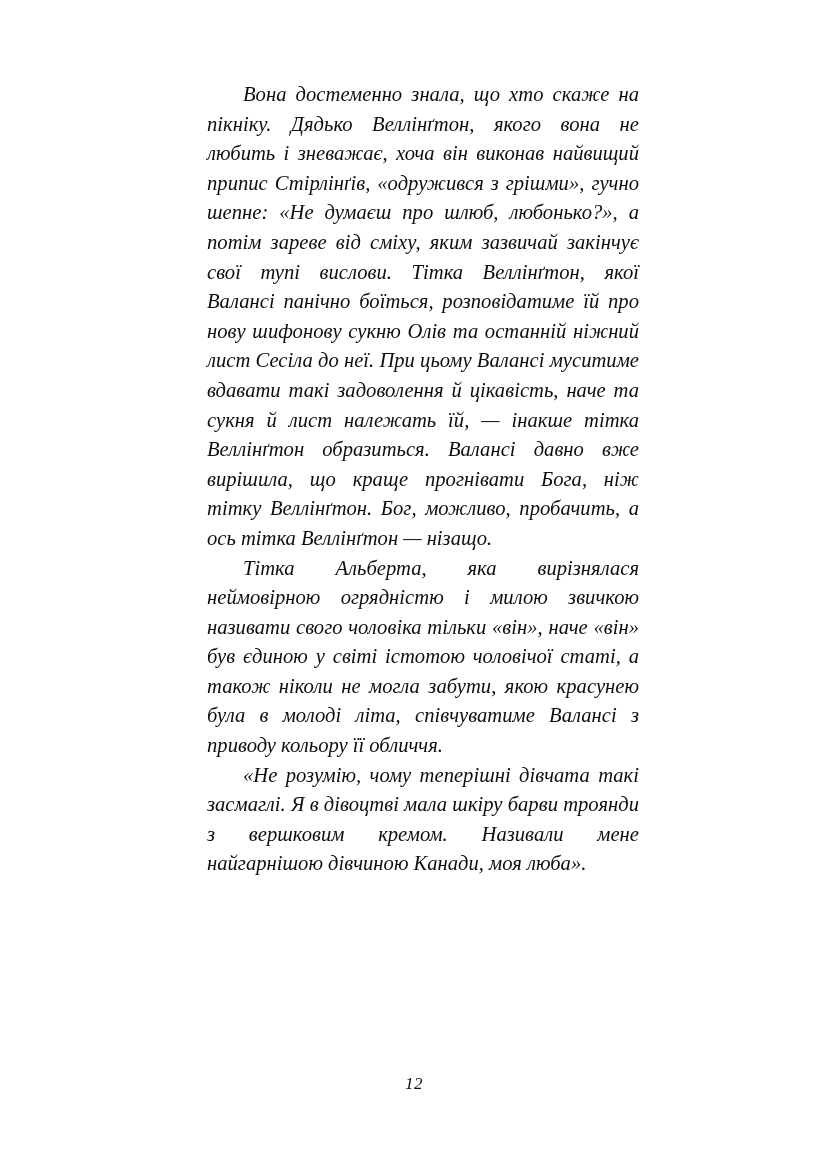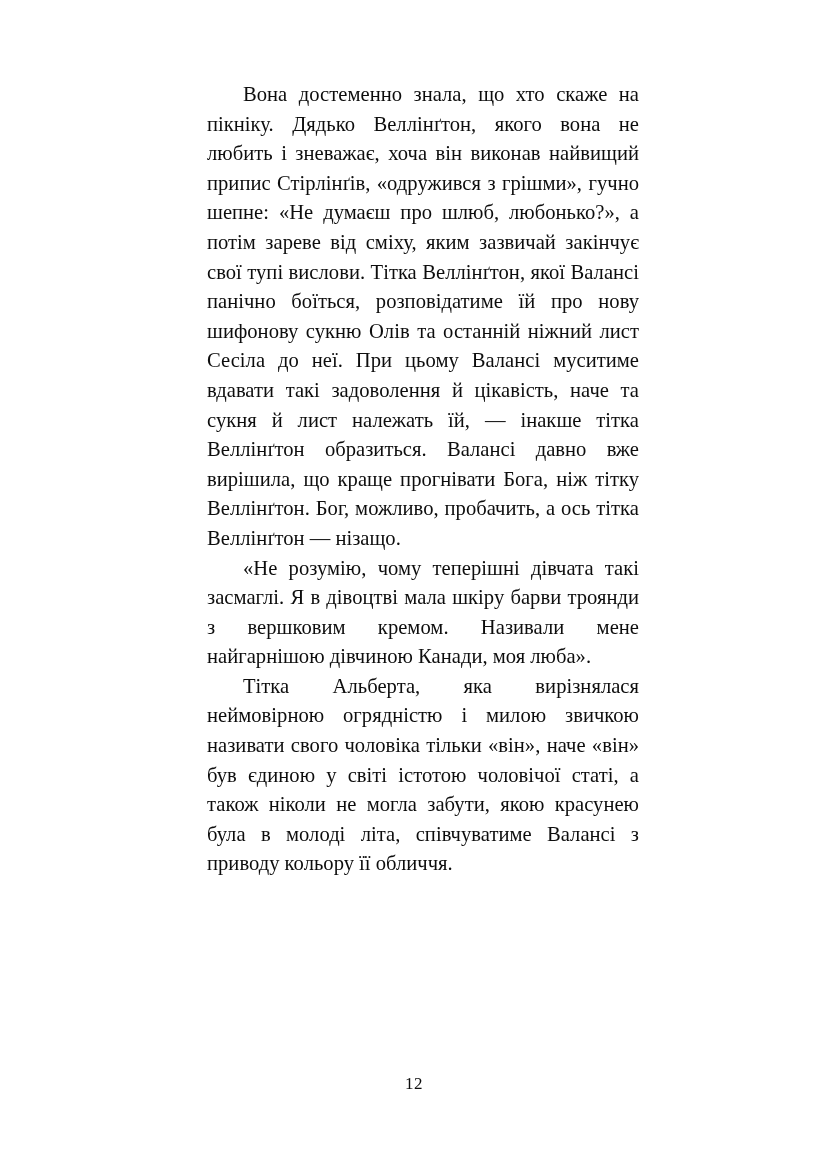--- a/index.html
+++ b/index.html
@@ -16,20 +16,21 @@
     position: relative;
   }
 
   .page {
     position: absolute;
     left: 0;
     top: 0;
     width: 828px;
     height: 1152px;
     background: #ffffff;
+    font-style: italic;
   }
 
   .text-column {
     position: absolute;
     left: 207px;
     top: 80px;
     width: 432px;
   }
 
   .para {
@@ -57,19 +58,19 @@
     letter-spacing: 0.4px;
   }
 </style>
 </head>
 <body>
 
 <div class="page">
 
   <div class="text-column">
     <p class="para">Вона достеменно знала, що хто скаже на пікніку. Дядько Веллінґтон, якого вона не любить і зневажає, хоча він виконав найвищий припис Стірлінґів, «одружився з грішми», гучно шепне: «Не думаєш про шлюб, любонько?», а потім зареве від сміху, яким зазвичай закінчує свої тупі вислови. Тітка Веллінґтон, якої Валансі панічно боїться, розповідатиме їй про нову шифонову сукню Олів та останній ніжний лист Сесіла до неї. При цьому Валансі муситиме вдавати такі задоволення й цікавість, наче та сукня й лист належать їй, — інакше тітка Веллінґтон образиться. Валансі давно вже вирішила, що краще прогнівати Бога, ніж тітку Веллінґтон. Бог, можливо, пробачить, а ось тітка Веллінґтон — нізащо.</p>
+    <p class="para">Тітка Альберта, яка вирізнялася неймовірною огрядністю і милою звичкою називати свого чоловіка тільки «він», наче «він» був єдиною у світі істотою чоловічої статі, а також ніколи не могла забути, якою красунею була в молоді літа, співчуватиме Валансі з приводу кольору її обличчя.</p>
     <p class="para">«Не розумію, чому теперішні дівчата такі засмаглі. Я в дівоцтві мала шкіру барви троянди з вершковим кремом. Називали мене найгарнішою дівчиною Канади, моя люба».</p>
-    <p class="para">Тітка Альберта, яка вирізнялася неймовірною огрядністю і милою звичкою називати свого чоловіка тільки «він», наче «він» був єдиною у світі істотою чоловічої статі, а також ніколи не могла забути, якою красунею була в молоді літа, співчуватиме Валансі з приводу кольору її обличчя.</p>
   </div>
 
   <div class="page-number">12</div>
 
 </div>
 
 </body></html>

